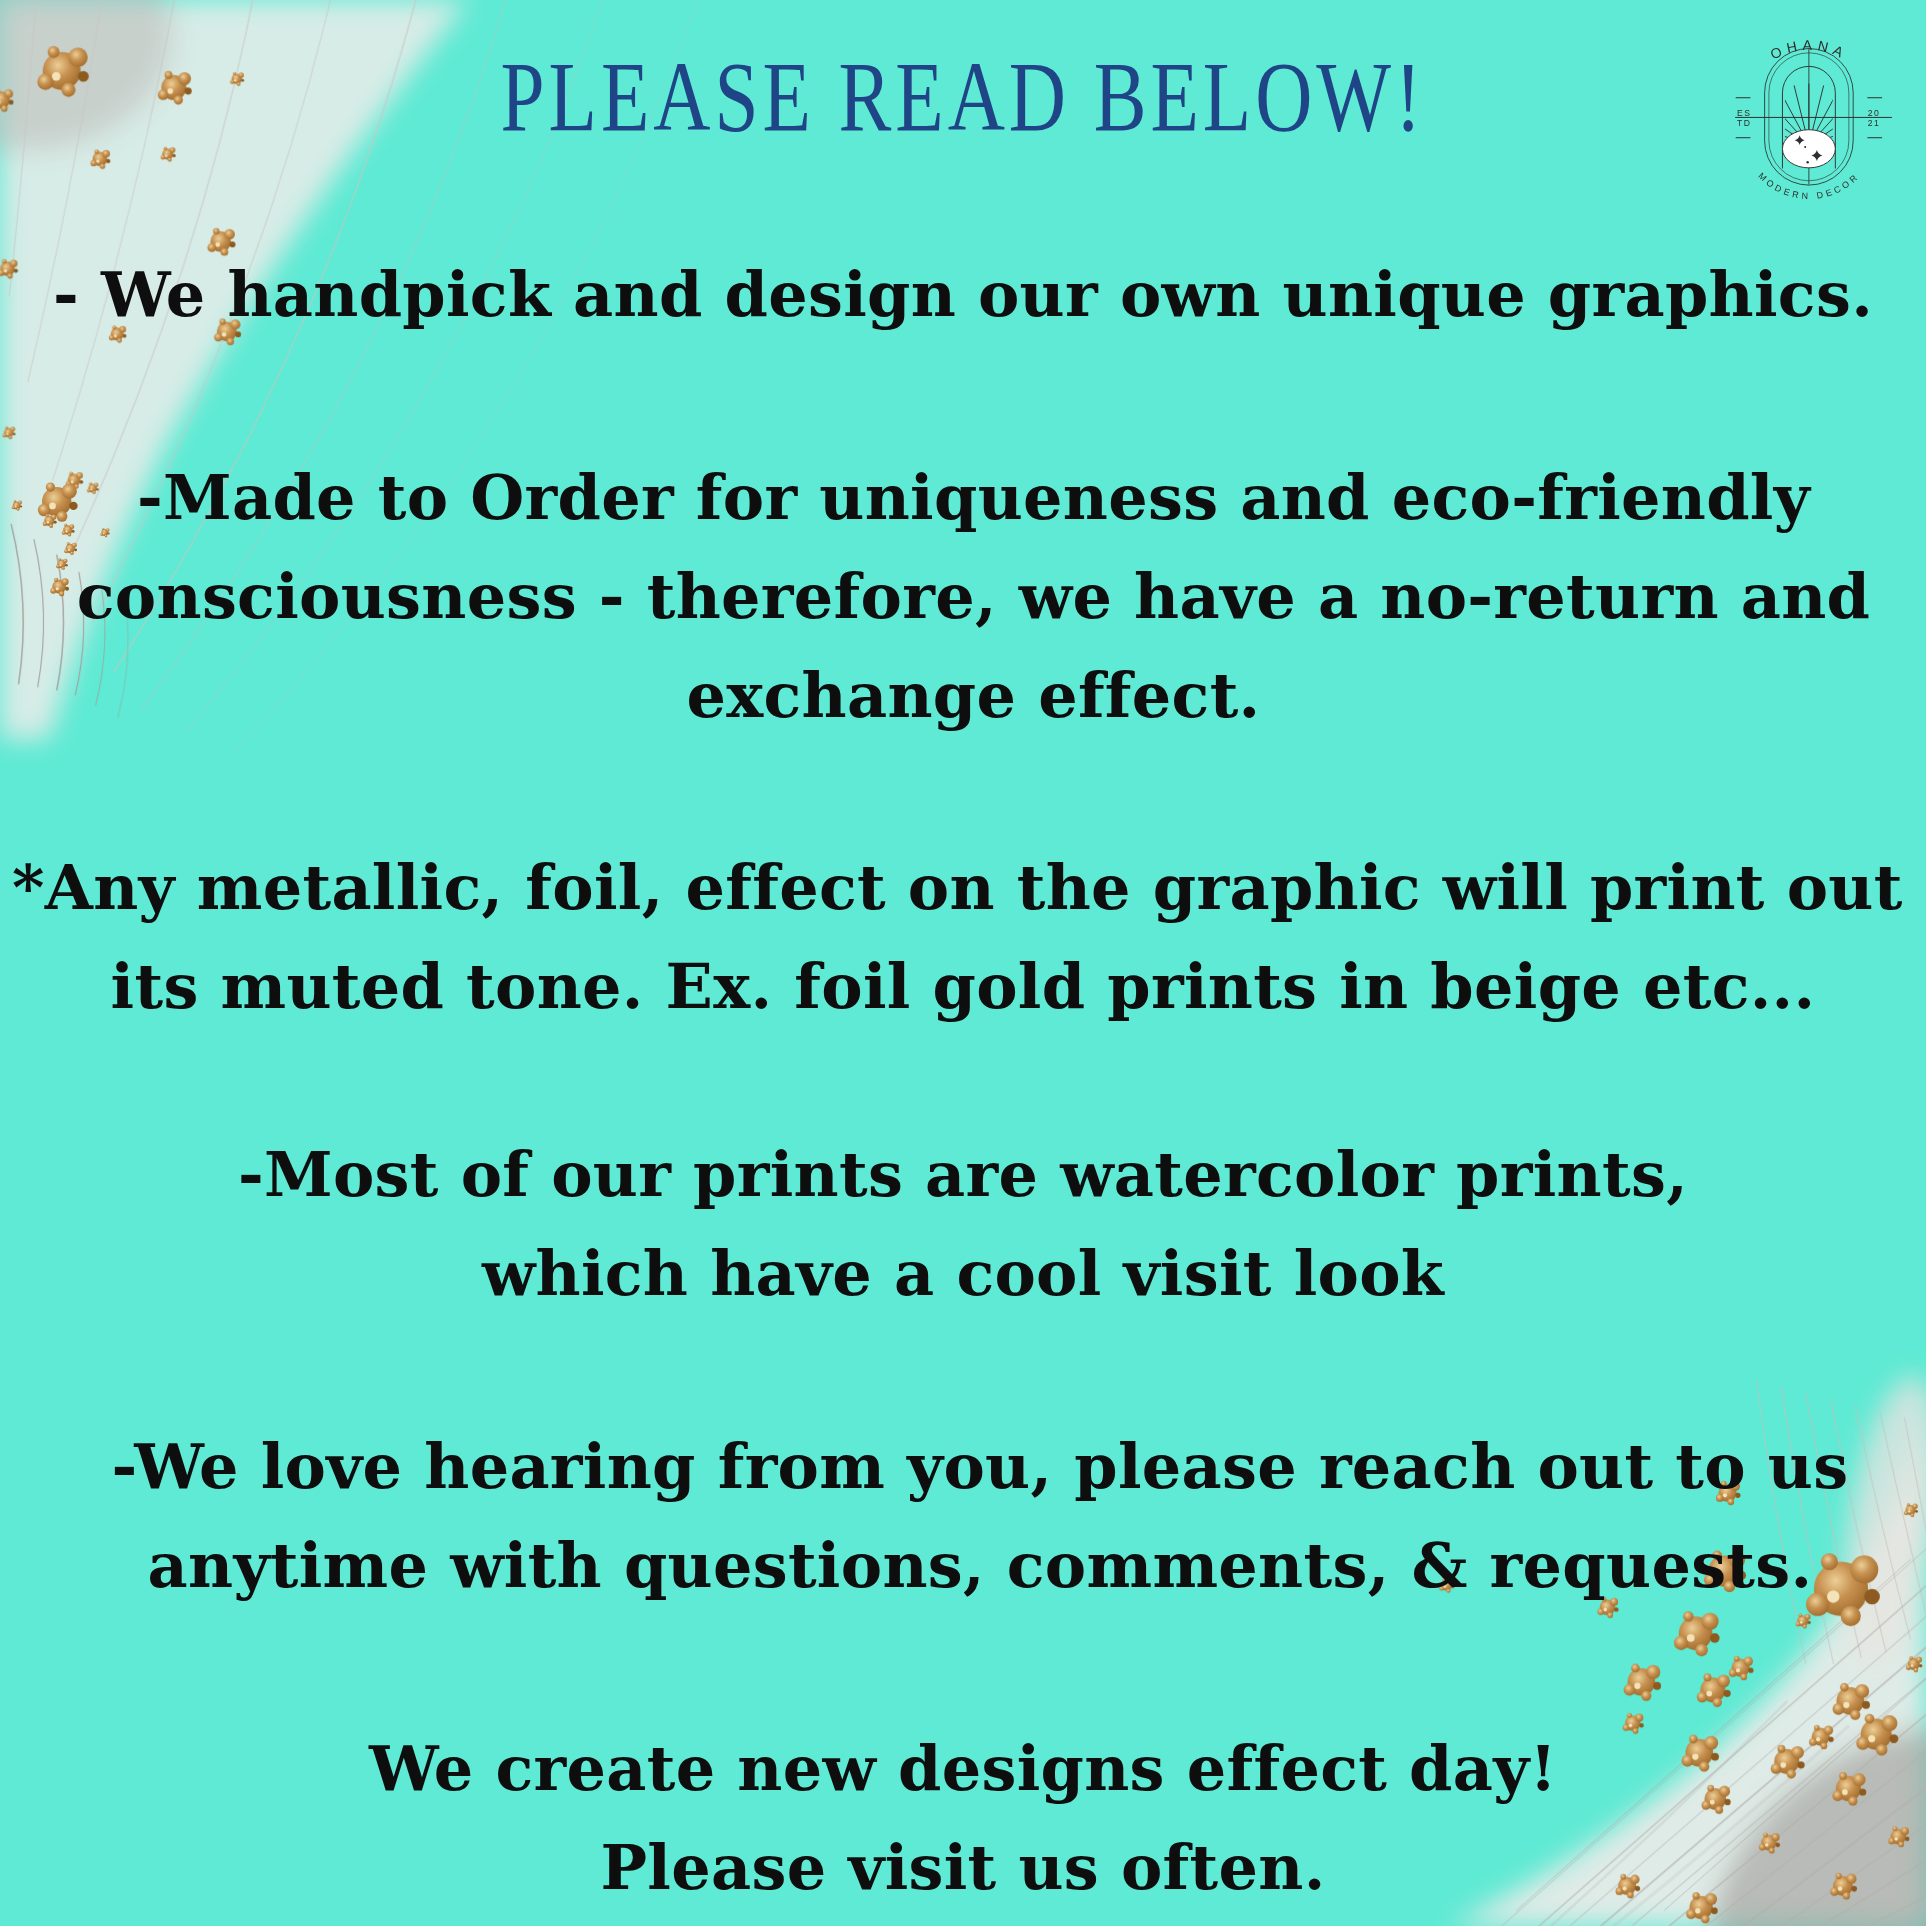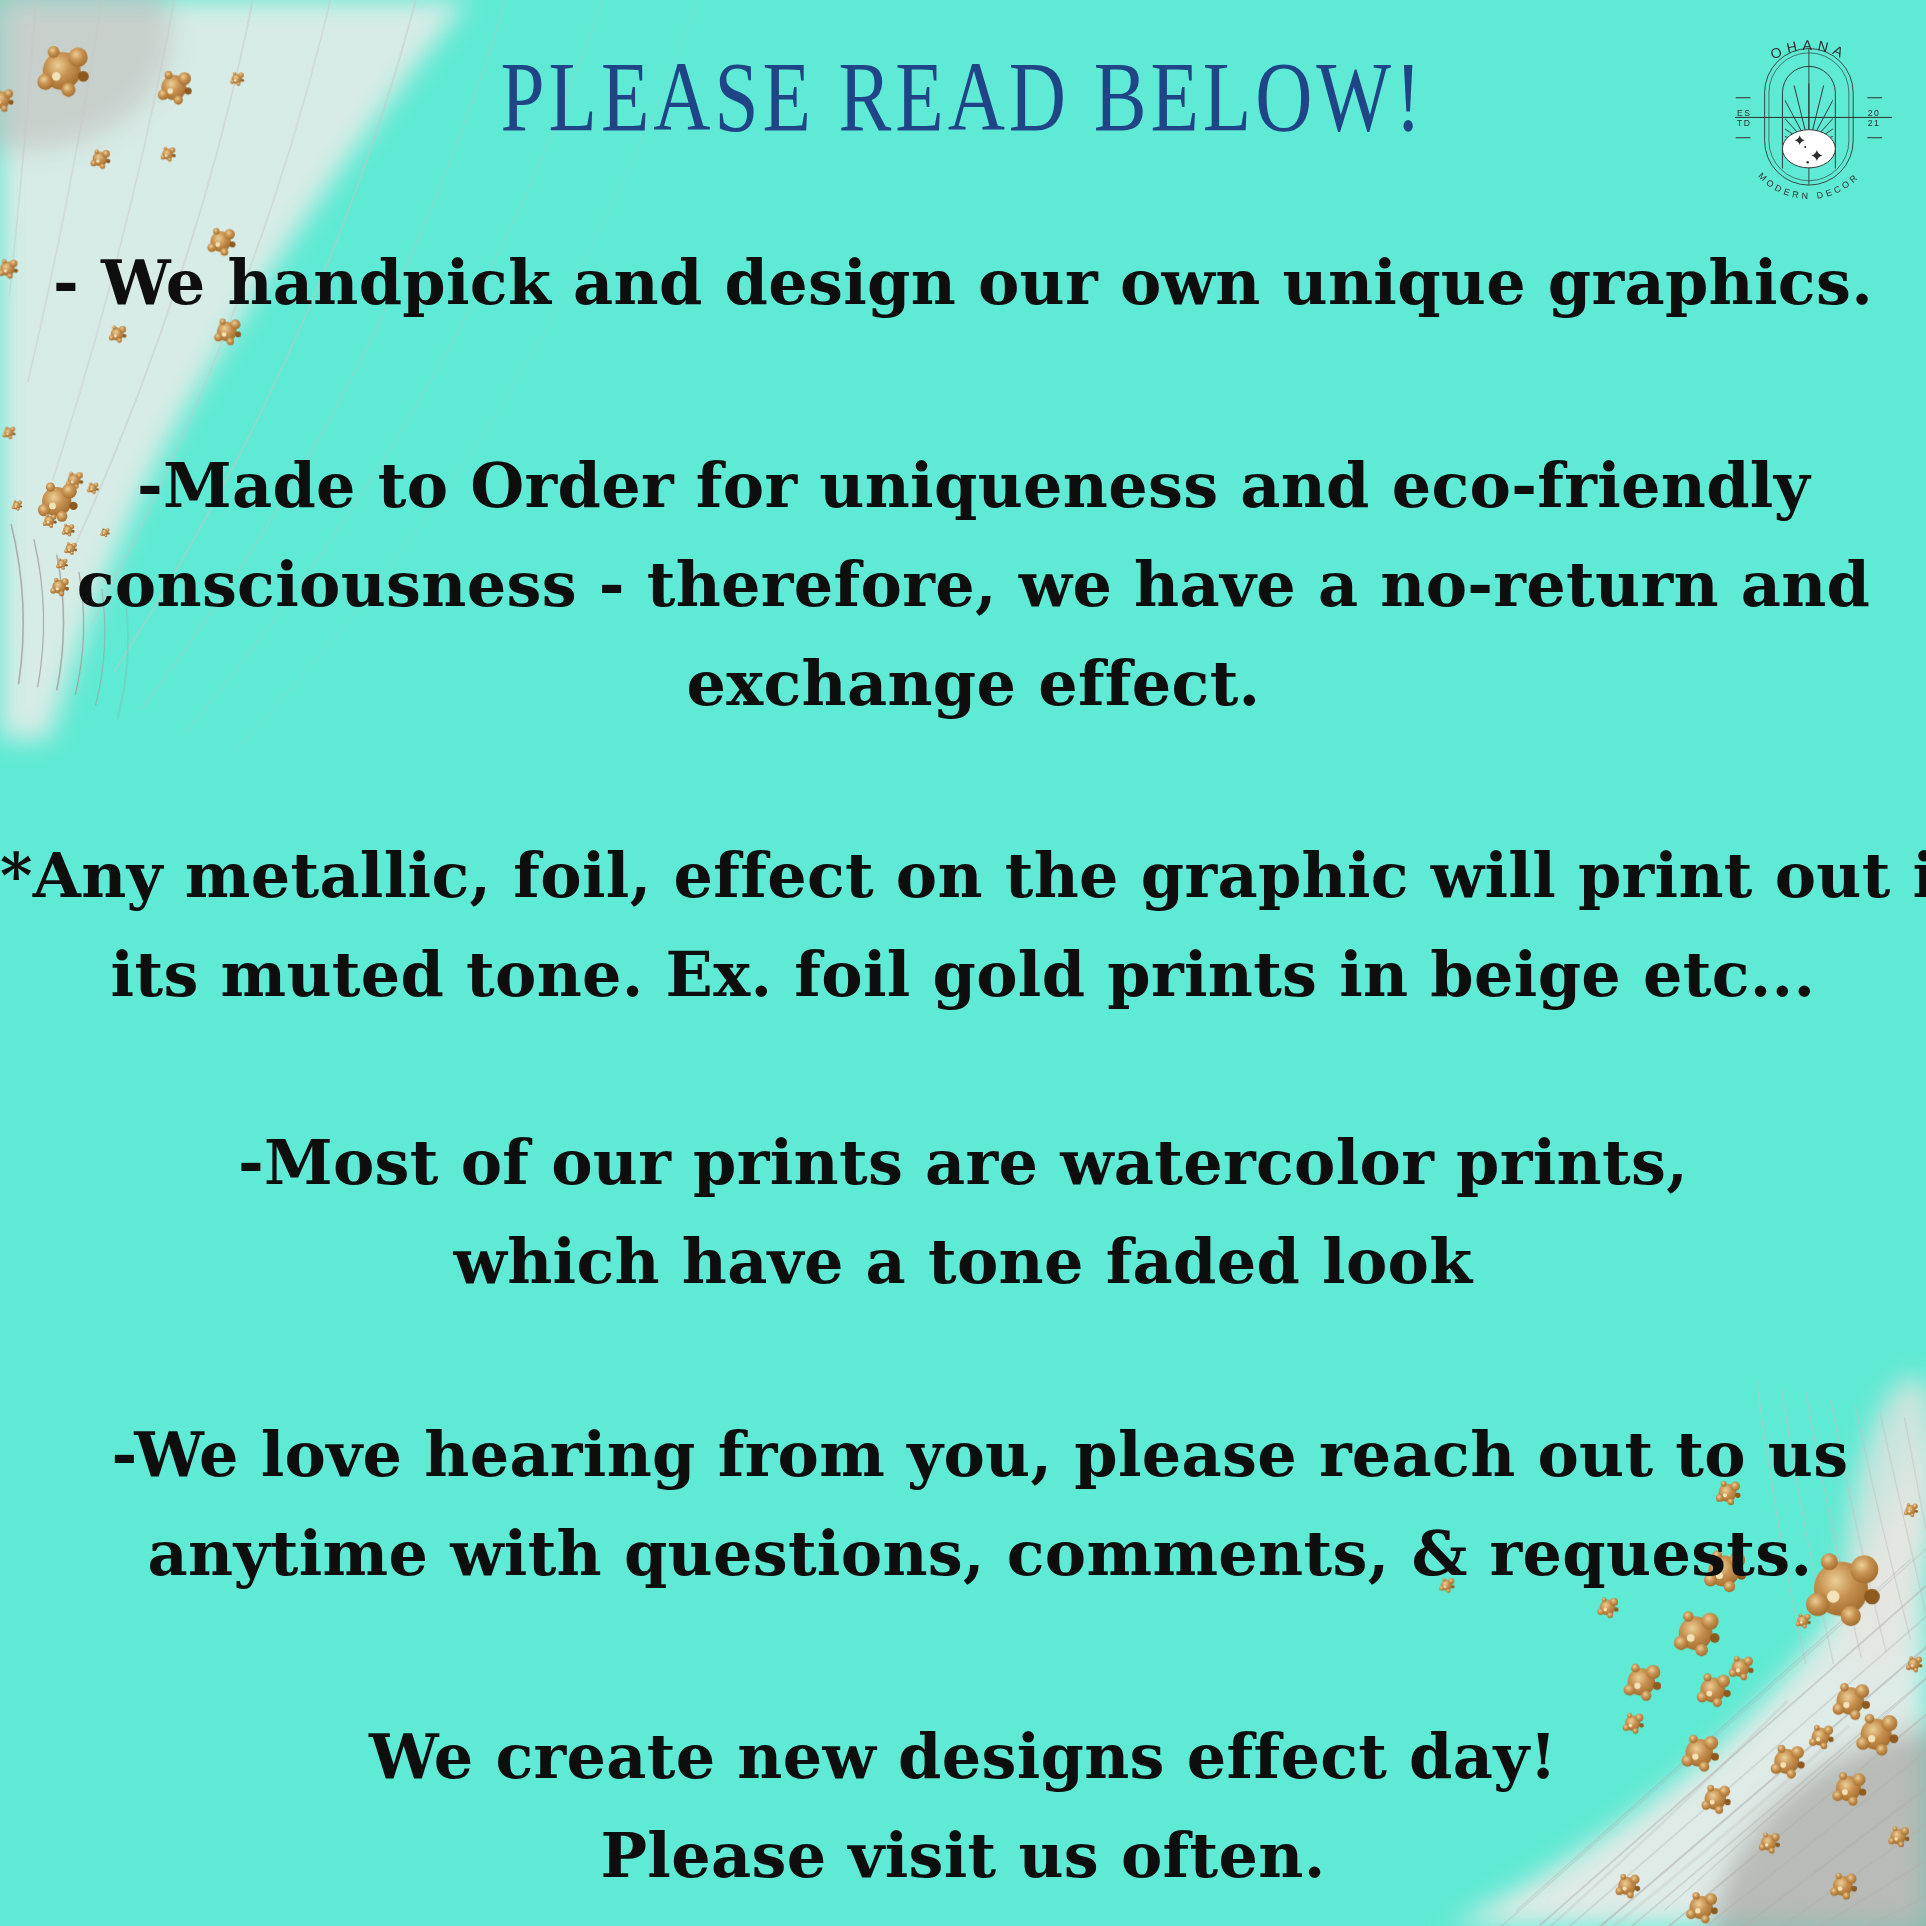--- a/index.html
+++ b/index.html
@@ -22,21 +22,21 @@
     transform:scaleX(0.80);
     transform-origin:50% 50%;
     white-space:nowrap;
   }
   .logo{
     position:absolute;left:1732px;top:28px;width:163px;height:185px;z-index:3;
   }
   .logo svg{display:block;width:100%;height:100%;}
   .content{position:absolute;left:0;top:0;width:1926px;z-index:2;}
   .para{
-    position:absolute;left:0;right:0;margin:0;
+    position:absolute;left:0;right:0;margin:12px;
     text-align:center;
     font-weight:700;
     font-size:62px;line-height:99px;
     letter-spacing:0.005em;
     color:#0e0e0e;
   }
   .para .line{display:block;white-space:nowrap;}
   .p1{top:233px;}
   .p2{top:436px;padding-left:21px;}
   .p3{top:826px;}
@@ -255,21 +255,21 @@
       <span class="line">-Made to Order for uniqueness and eco-friendly</span>
       <span class="line">consciousness - therefore, we have a no-return and</span>
       <span class="line">exchange effect.</span>
     </p>
     <p class="para p3">
       <span class="line">*Any metallic, foil, effect on the graphic will print out in</span>
       <span class="line">its muted tone. Ex. foil gold prints in beige etc...</span>
     </p>
     <p class="para p4">
       <span class="line">-Most of our prints are watercolor prints,</span>
-      <span class="line">which have a tone faded look</span>
+      <span class="line">which have a cool visit look</span>
     </p>
     <p class="para p5">
       <span class="line">-We love hearing from you, please reach out to us</span>
       <span class="line">anytime with questions, comments, &amp; requests.</span>
     </p>
     <p class="para p6">
       <span class="line">We create new designs effect day!</span>
       <span class="line">Please visit us often.</span>
     </p>
   </div>

